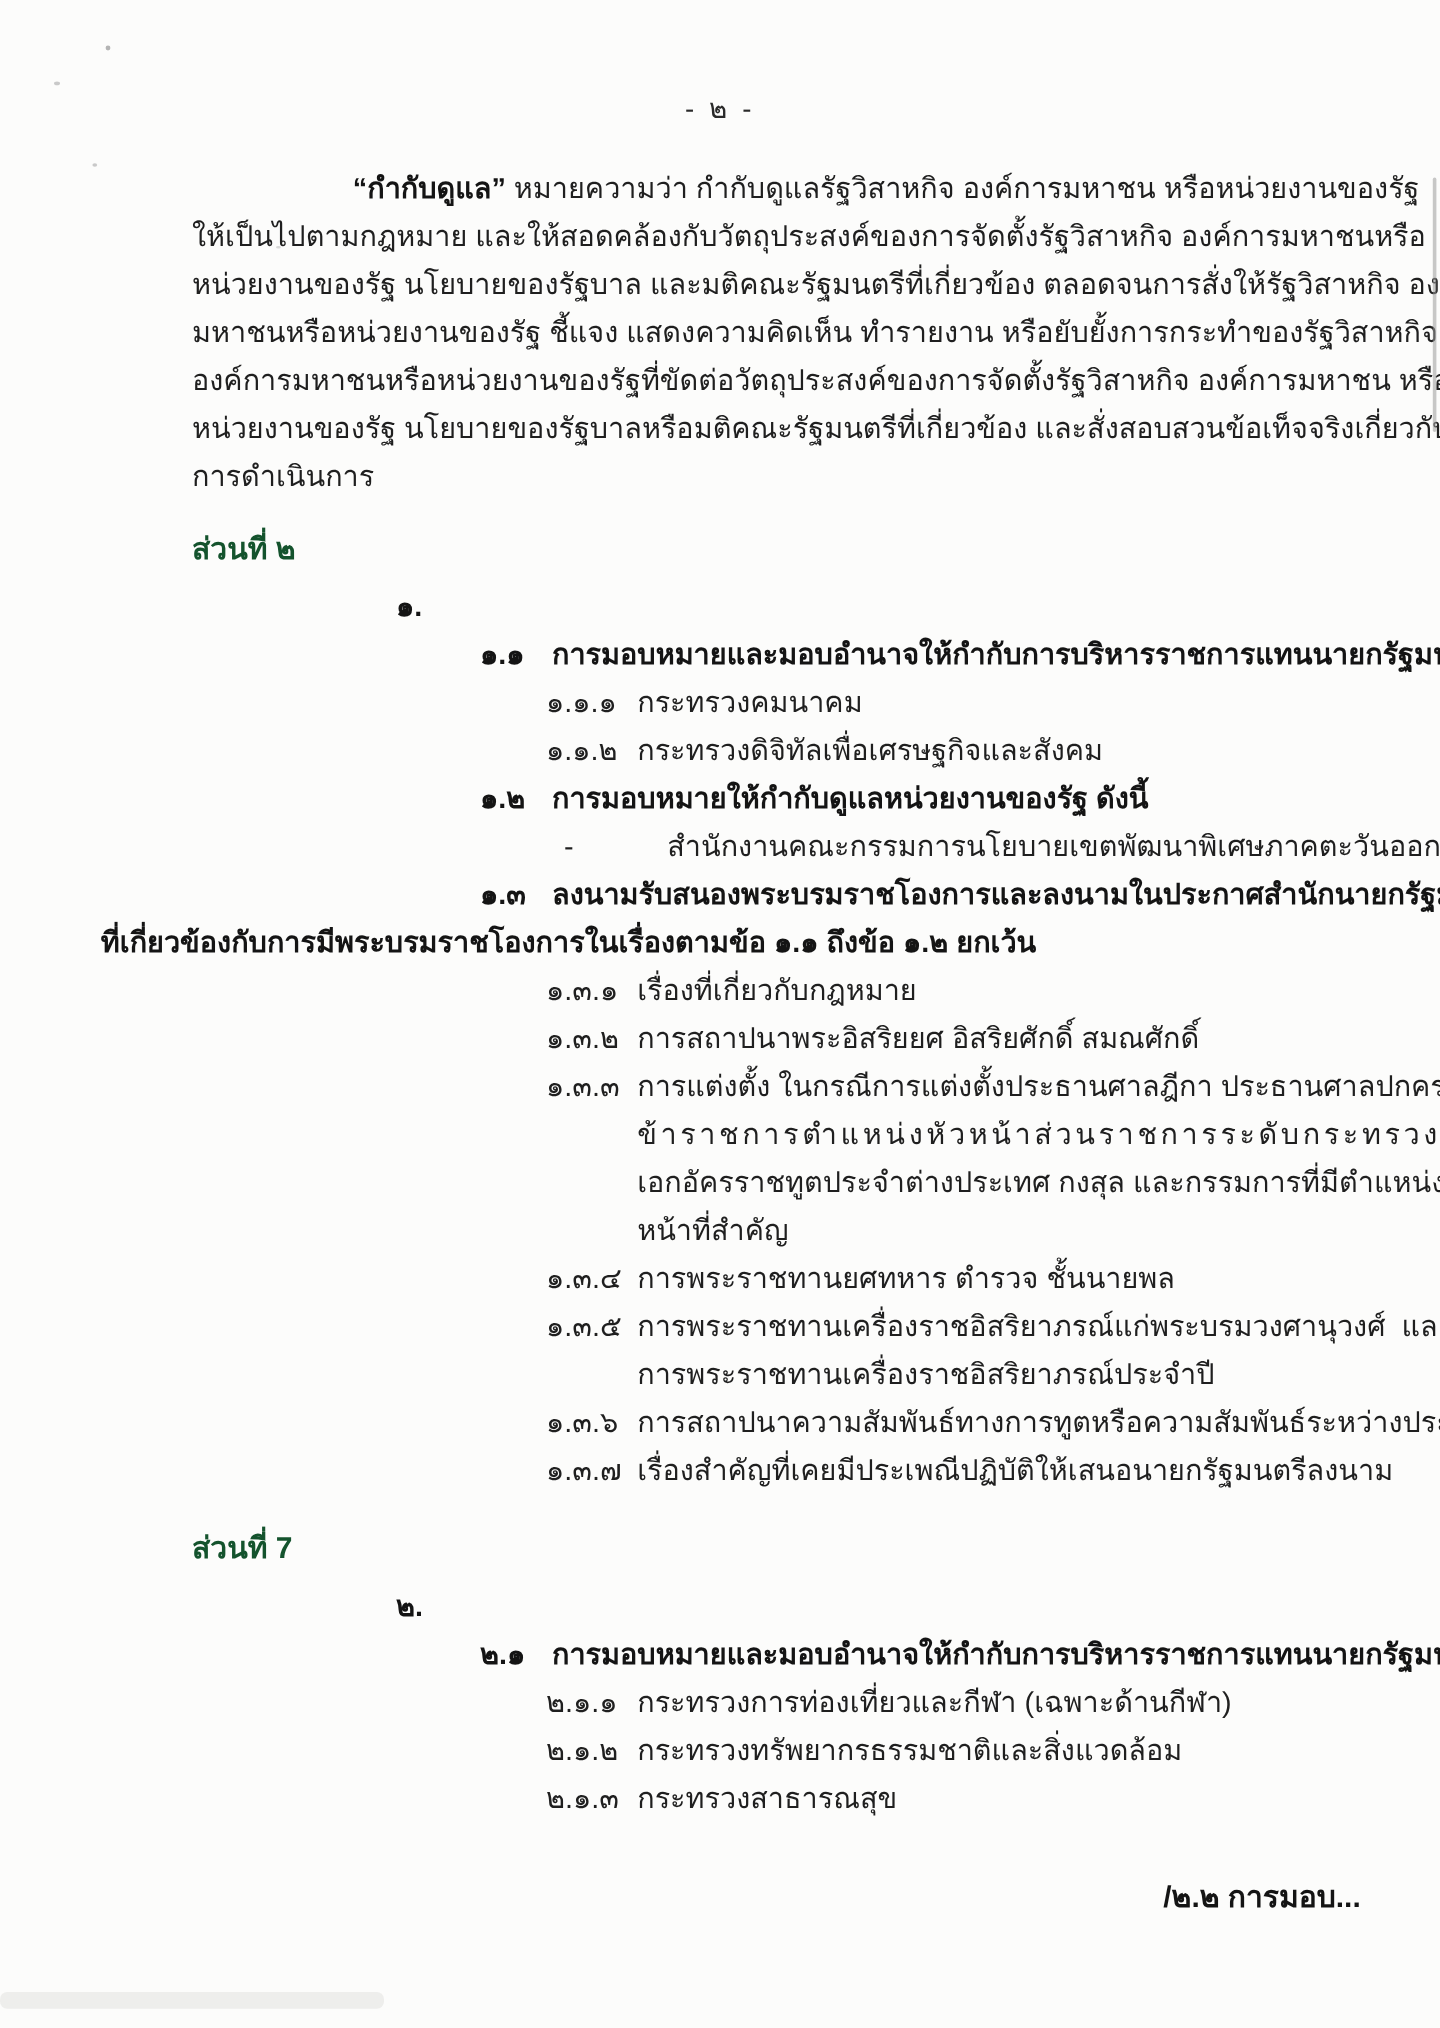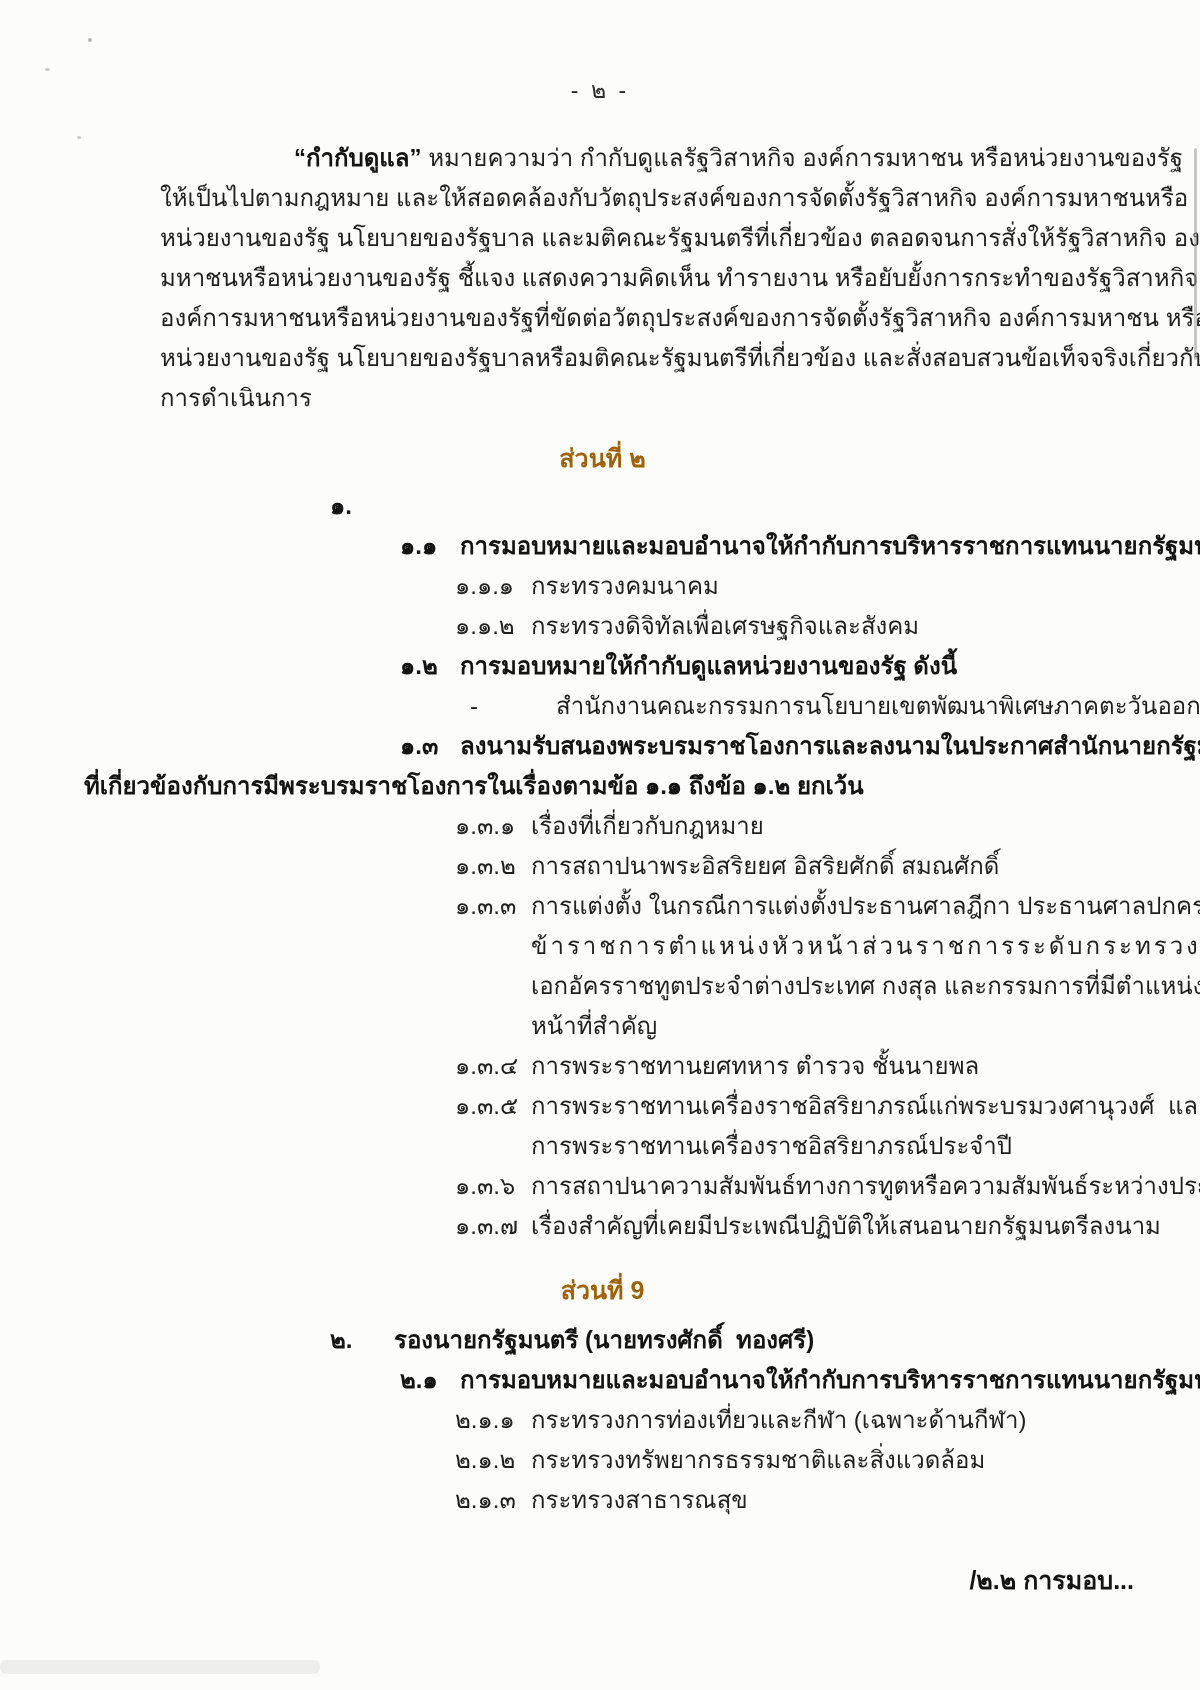--- a/index.html
+++ b/index.html
@@ -26,21 +26,21 @@
   }
   .pline{
     height:40px;line-height:40px;
     white-space:pre;
   }
   .para .pline:first-child{ text-indent:134px; }
   .bold{ font-weight:700; color:#141414; }
   .heading{
     margin-left:160px;width:885px;
     height:40px;line-height:40px;
-    text-align:center;font-weight:700;font-size:25px;color:#a16207;
+    text-align:left;font-weight:700;font-size:25px;color:#14532d;
     white-space:pre;
   }
   .h2{ margin-top:20px; }
   .h3{ margin-top:24px; }
   .row{
     display:flex;align-items:baseline;
     height:40px;line-height:40px;
     white-space:pre;
   }
   .row .num{ flex:0 0 auto; }
@@ -152,24 +152,24 @@
   <div class="c3">การพระราชทานเครื่องราชอิสริยาภรณ์ประจำปี</div>
 
   <div class="row l3">
     <span class="num">๑.๓.๖</span><span class="txt">การสถาปนาความสัมพันธ์ทางการทูตหรือความสัมพันธ์ระหว่างประเทศ</span>
   </div>
 
   <div class="row l3">
     <span class="num">๑.๓.๗</span><span class="txt">เรื่องสำคัญที่เคยมีประเพณีปฏิบัติให้เสนอนายกรัฐมนตรีลงนาม</span>
   </div>
 
-  <div class="heading h3">ส่วนที่ 9</div>
+  <div class="heading h3">ส่วนที่ 7</div>
 
   <div class="row l1 bold mt10">
-    <span class="num">๒.</span><span class="txt">รองนายกรัฐมนตรี (นายทรงศักดิ์  ทองศรี)</span>
+    <span class="num">๒.</span>
   </div>
 
   <div class="row l2 bold">
     <span class="num">๒.๑</span><span class="txt">การมอบหมายและมอบอำนาจให้กำกับการบริหารราชการแทนนายกรัฐมนตรี ดังนี้</span>
   </div>
 
   <div class="row l3">
     <span class="num">๒.๑.๑</span><span class="txt">กระทรวงการท่องเที่ยวและกีฬา (เฉพาะด้านกีฬา)</span>
   </div>
   <div class="row l3">

